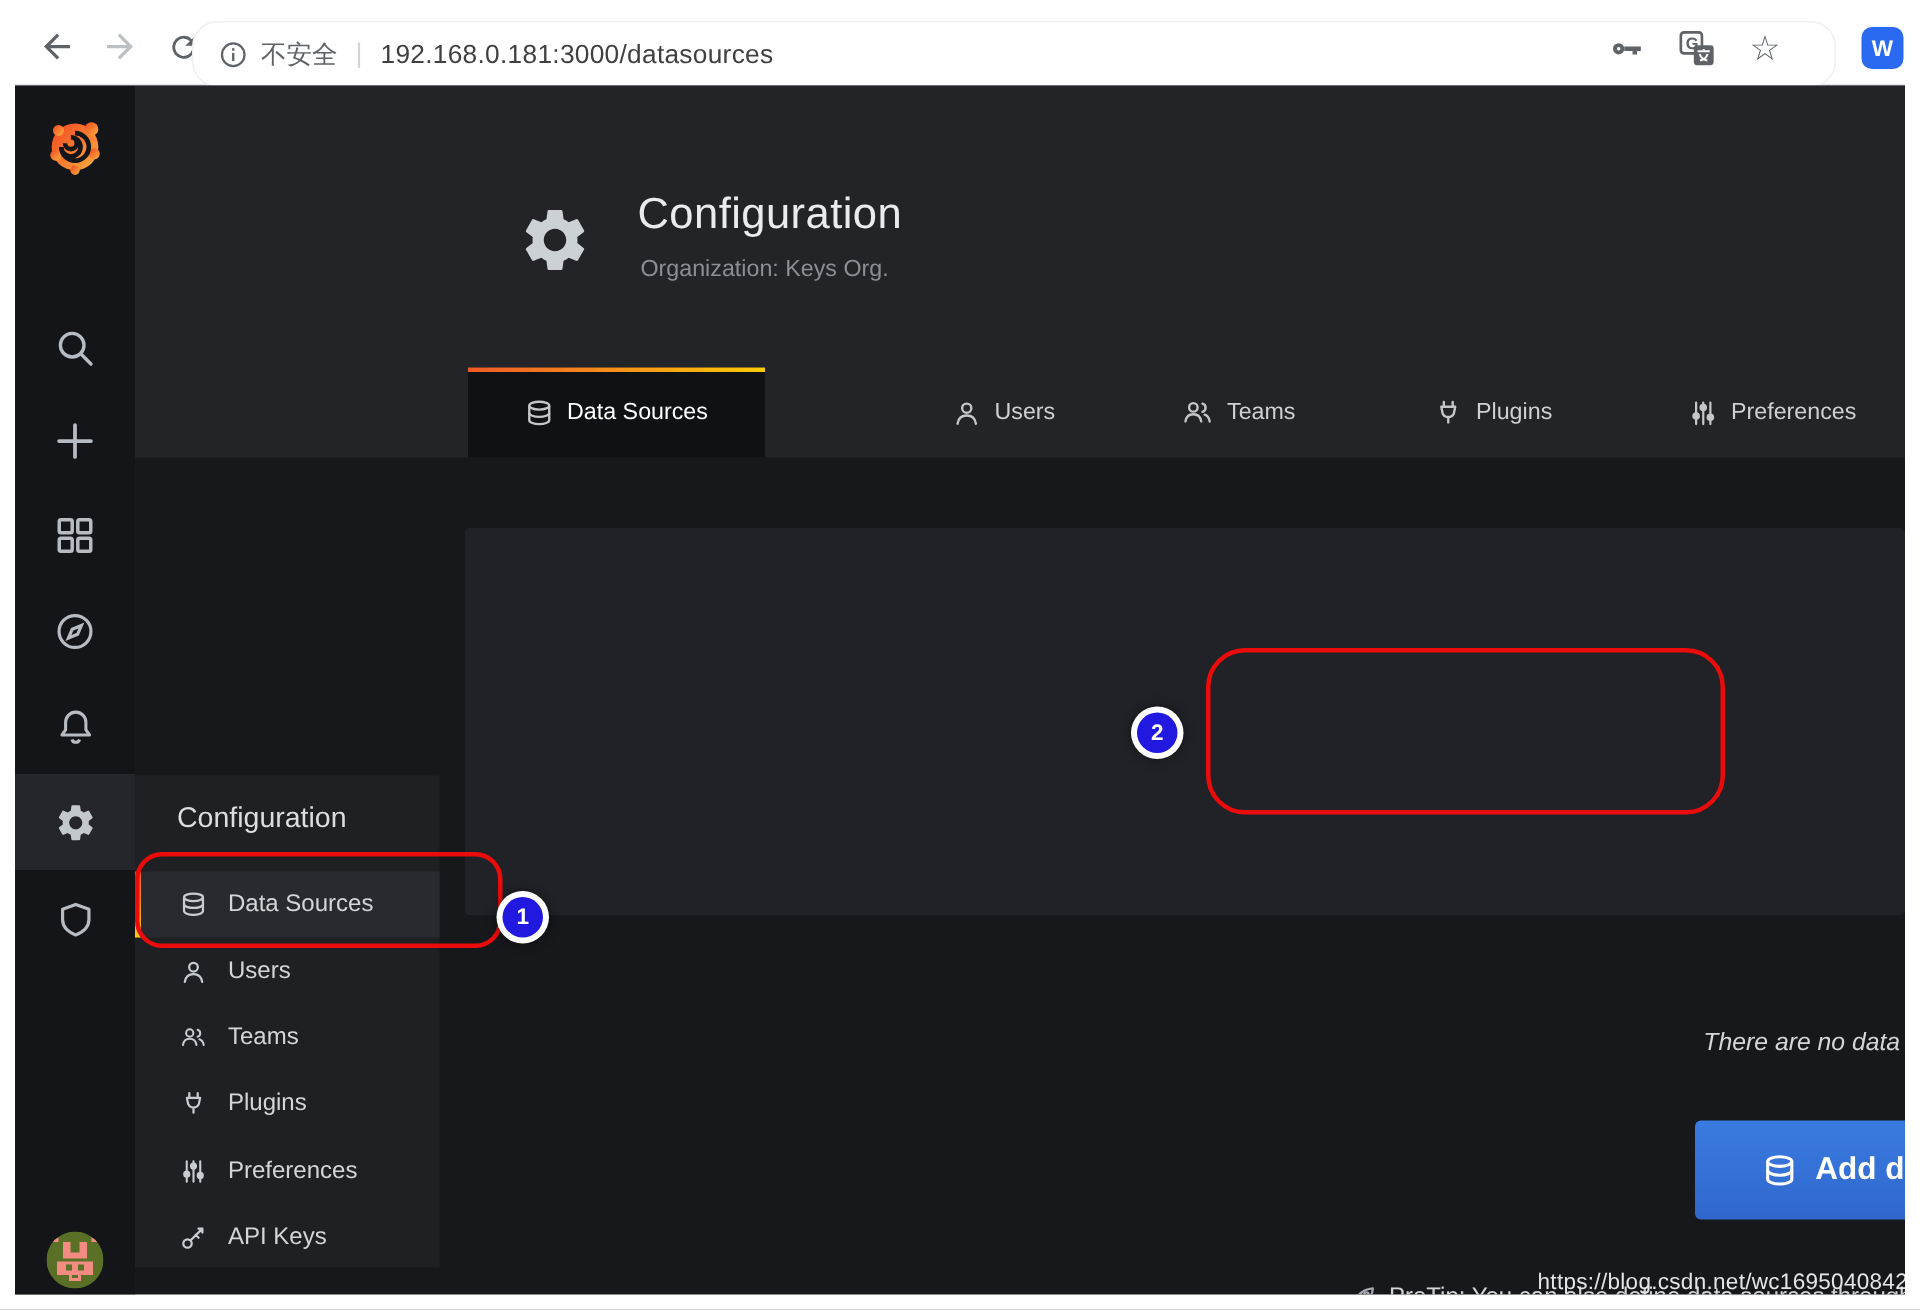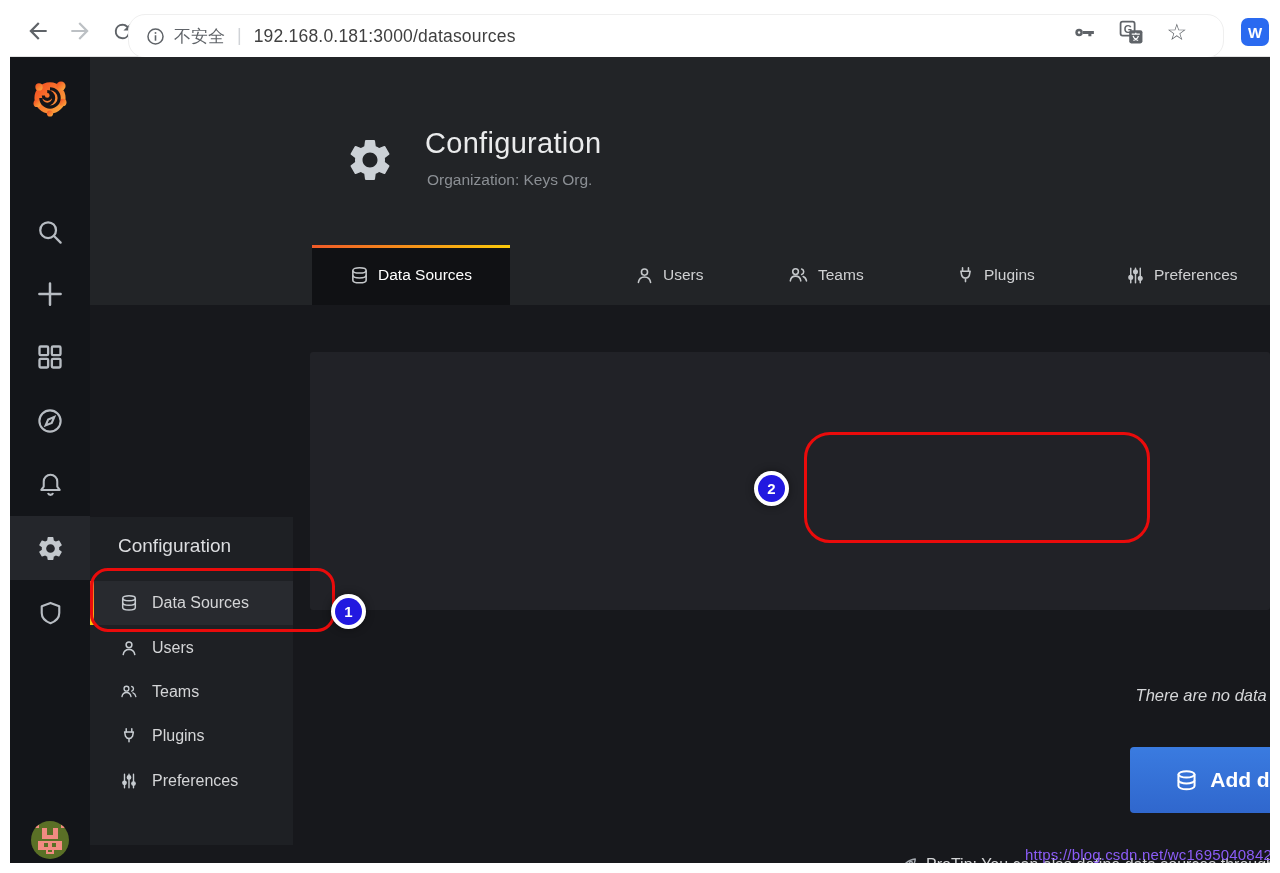--- a/index.html
+++ b/index.html
@@ -49,21 +49,21 @@
   .submenu-title { position:absolute; left:28px; top:18px; font-size:19px; color:#dcdde0; font-weight:400; }
   .sm-item { position:absolute; left:0; width:203px; height:44px; display:flex; align-items:center; gap:14px; padding-left:30px; color:#d4d5d7; font-size:16px; cursor:pointer; }
   .sm-item .sico { color:#c7ccd1; display:flex; width:18px; justify-content:center; }
   .sm-item.active { background:#282a2f; }
   .sm-item.active .bar { position:absolute; left:0; top:0; width:4px; height:44px; background:linear-gradient(#f05a28,#fbca0a); }
 
   
   .anno-rect { position:absolute; border:3px solid #ea0b0b; z-index:20; pointer-events:none; }
   .anno-badge { position:absolute; width:27px; height:27px; border-radius:50%; background:#2219e0; color:#fff; font-weight:bold; font-size:15px; display:flex; align-items:center; justify-content:center; box-shadow:0 0 0 4px #ffffff, 0 0 8px 4px rgba(0,0,0,.45); z-index:21; }
 
-  .watermark { position:absolute; right:-2px; top:789px; font-size:15px; color:#8b5cf6; letter-spacing:.2px; }
+  .watermark { position:absolute; right:-2px; top:789px; font-size:15px; color:#e5e5e5; letter-spacing:.2px; }
 
   svg { display:block; }
 </style>
 </head>
 <body>
 
 <div id="page">
 
   <div class="browser-bar">
     <div class="nav-btn" style="left:14px;">
@@ -364,20 +364,29 @@
         <span class="sico">
             <svg width="18" height="18" viewBox="0 0 18 18" fill="none" stroke="currentColor" stroke-width="1.4" stroke-linecap="round">
               <path d="M4.5 2.2v13.6M9 2.2v13.6M13.5 2.2v13.6"></path>
               <circle cx="4.5" cy="10.8" r="1.7" fill="currentColor"></circle>
               <circle cx="9" cy="5.4" r="1.7" fill="currentColor"></circle>
               <circle cx="13.5" cy="11.6" r="1.7" fill="currentColor"></circle>
             </svg>
           </span>
         <span>Preferences</span>
       </div>
+      <div class="sm-item" style="top:286px;">
+        <span class="sico">
+            <svg width="18" height="18" viewBox="0 0 18 18" fill="none" stroke="currentColor" stroke-width="1.5" stroke-linecap="round" stroke-linejoin="round">
+              <circle cx="5" cy="13" r="2.8"></circle>
+              <path d="M7 11L14.9 3.1M12.3 3.1h2.6v2.6M10.4 7.2l2 2"></path>
+            </svg>
+          </span>
+        <span>API Keys</span>
+      </div>
     </nav>
 
     <div class="anno-rect" style="left:80px;top:511px;width:245px;height:64px;border-radius:18px;"></div>
     <div class="anno-badge" style="left:325px;top:541px;">
         <span>1</span>
       </div>
 
     <div class="anno-rect" style="left:794px;top:375px;width:346px;height:111px;border-radius:26px;"></div>
     <div class="anno-badge" style="left:748px;top:418px;">
         <span>2</span>

